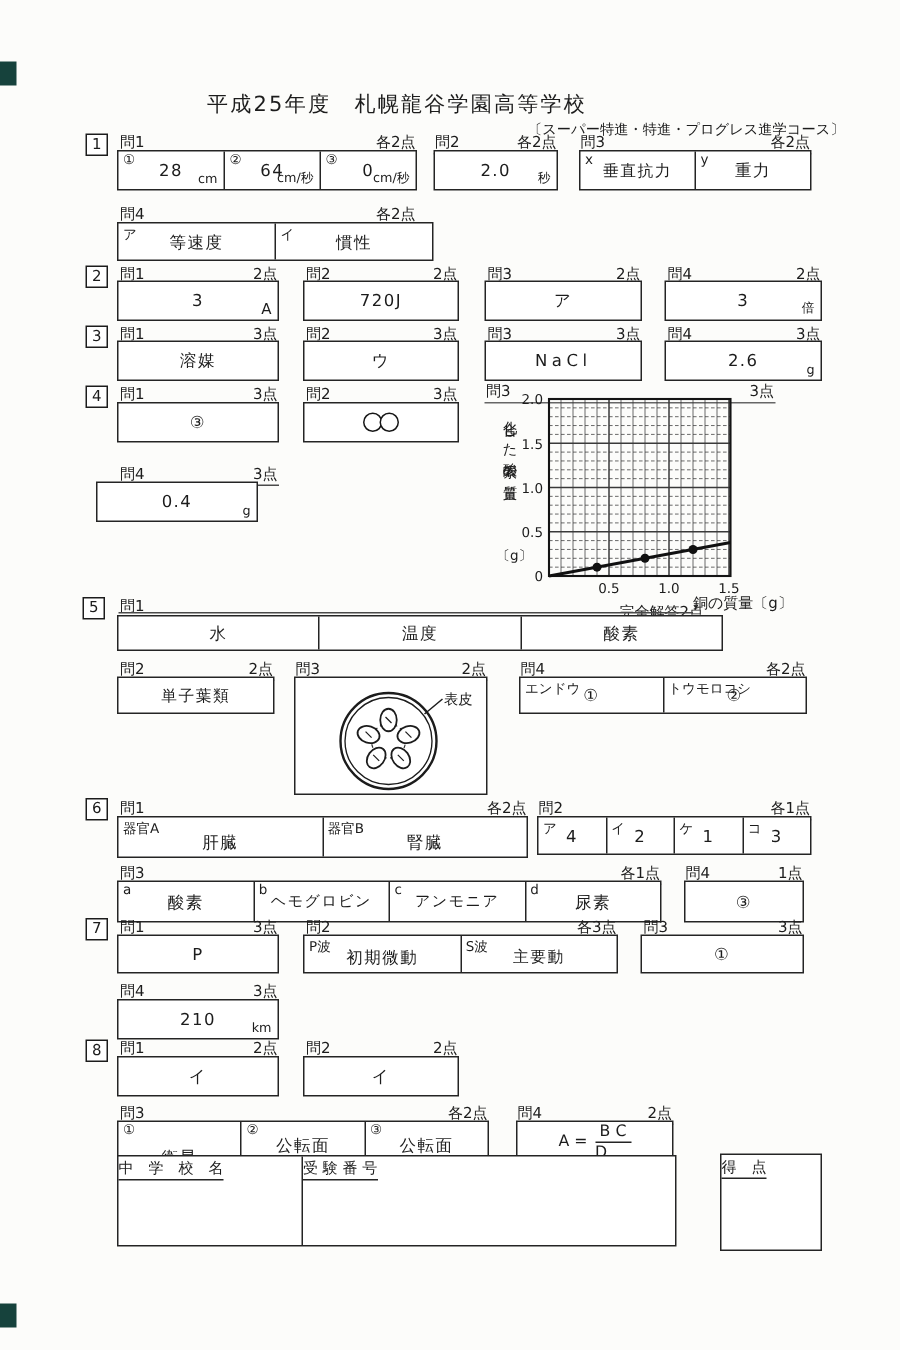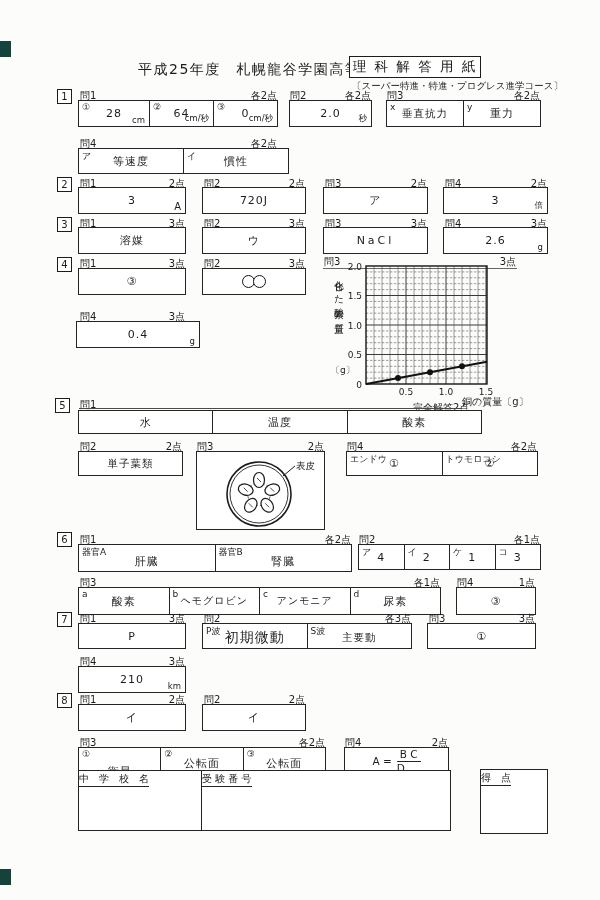--- a/index.html
+++ b/index.html
@@ -40,21 +40,20 @@
 </style>
 </head>
 <body>
 
 <div id="sheet">
 
   <div class="mark" style="top:41px"></div>
   <div class="mark" style="top:869px"></div>
 
   <div class="main-title" style="left:138px;top:61px">平成25年度　札幌龍谷学園高等学校</div>
-  <div class="title-box" style="left:349px;top:56px;width:132px;height:22px">理 科 解 答 用 紙</div>
   <div class="course" style="left:352px;top:80px">〔スーパー特進・特進・プログレス進学コース〕</div>
 
   <div class="secnum" style="left:57px;top:89px">1</div>
   <div class="qrow" style="left:79px;top:90px;width:199px">
     <span>問1</span>
     <span>各2点</span>
     </div>
   <div class="box" style="left:78px;top:100px;width:200px;height:27px">
     <div class="cell" style="flex:0 0 70px">
       <span class="tag">①</span>
@@ -213,21 +212,21 @@
       </div>
     </div>
   <div class="qrow" style="left:323px;top:256px;width:194px;border-bottom-color:#666">
     <span>問3</span>
     <span>3点</span>
     </div>
   <div class="qrow" style="left:79px;top:311px;width:107px">
     <span>問4</span>
     <span>3点</span>
     </div>
-  <div class="box" style="left:76px;top:321px;width:124px;height:27px">
+  <div class="box" style="left:64px;top:321px;width:108px;height:27px">
     <div class="cell">
       <span class="val">0.4</span>
       <span class="unit">g</span>
       </div>
     </div>
 
   <div class="vlabel" style="left:332px;top:273px;height:92px">化合した酸素の質量</div>
   <div class="note" style="left:331px;top:364px;font-size:9px">〔g〕</div>
   <svg id="oxygen-graph" style="position:absolute;left:330px;top:256px" width="220" height="150">
       <line x1="44" y1="10" x2="44" y2="128" stroke="#3a3a3a" stroke-width="0.5"></line>
@@ -423,21 +422,21 @@
       <span class="val">P</span>
       </div>
     </div>
   <div class="qrow" style="left:203px;top:613px;width:209px">
     <span>問2</span>
     <span>各3点</span>
     </div>
   <div class="box" style="left:202px;top:623px;width:210px;height:26px">
     <div class="cell">
       <span class="tag">P波</span>
-      <span class="val" style="margin-top:4px;font-size:14px">初期微動</span>
+      <span class="val" style="margin-top:4px;font-size:11px">初期微動</span>
       </div>
     <div class="cell">
       <span class="tag">S波</span>
       <span class="val" style="margin-top:4px;font-size:10.5px">主要動</span>
       </div>
   </div>
   <div class="qrow" style="left:428px;top:613px;width:108px">
     <span>問3</span>
     <span>3点</span>
     </div>

